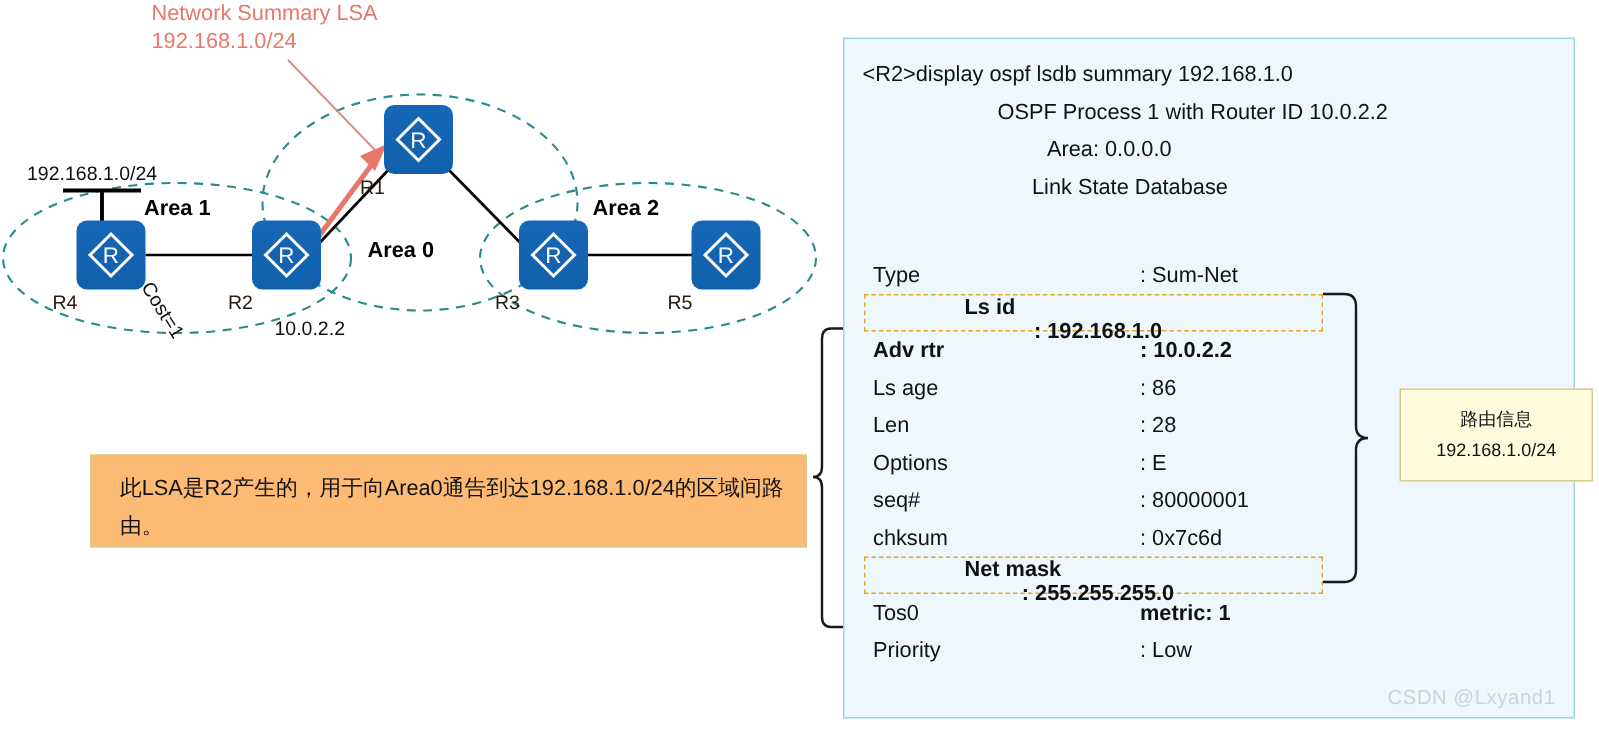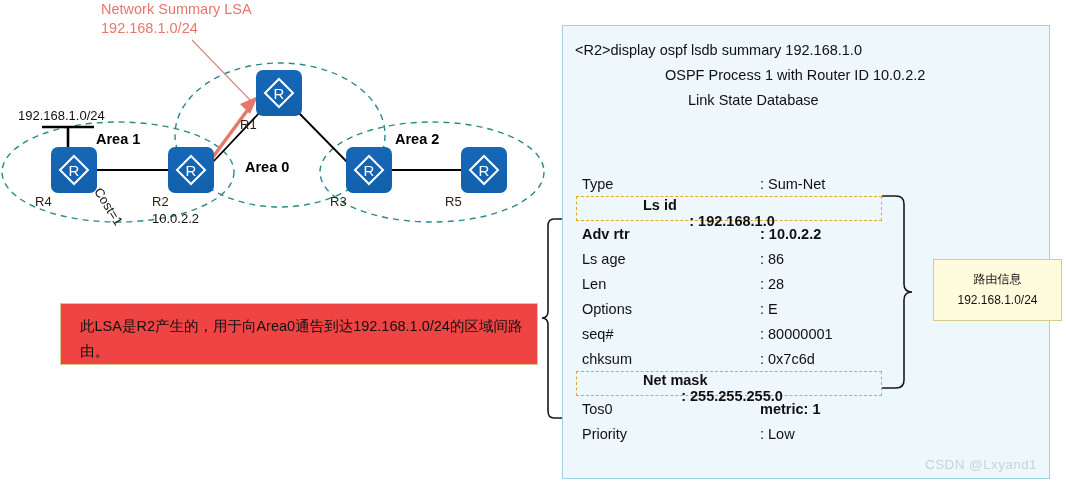--- a/index.html
+++ b/index.html
@@ -36,21 +36,21 @@
     position:relative;
   }
   .rtr .dia{
     position:absolute;left:7px;top:7px;width:32px;height:32px;
   }
   .rtr-name{
     position:absolute;left:-16px;top:47px;width:78px;text-align:left;
     font-size:13px;color:#2b1b10;
   }
   .rtr-ip{
-    position:absolute;left:-16px;top:64px;width:78px;text-align:left;
+    position:absolute;left:-16px;top:64px;width:78px;text-align:right;
     font-size:13px;color:#111;white-space:nowrap;
   }
   .cost-lbl{
     position:absolute;left:104px;top:185px;
     font-size:13px;color:#111;
     transform:rotate(58deg);transform-origin:left top;
   }
 
   
   .note{
@@ -193,33 +193,34 @@
           <polygon points="16,2 30,16 16,30 2,16" fill="none" stroke="#ffffff" stroke-width="2"></polygon>
           <text x="16" y="21.5" text-anchor="middle" font-size="15" font-family="Liberation Sans, sans-serif" fill="#ffffff">R</text>
         </svg>
       </div>
       <div class="rtr-name">R5</div>
     </div>
 
     <div class="cost-lbl">Cost=1</div>
   </div>
 
-  <div class="note" style="background: #ef4444; border-color: rgb(217, 201, 139); padding-left: 19px;">
+  <div class="note" style="background: #fdba74; border-color: rgb(217, 201, 139); padding-left: 19px;">
     <span>此LSA是R2产生的，用于向Area0通告到达192.168.1.0/24的区域间路由。</span>
   </div>
 
   <svg style="position:absolute;left:538px;top:215px;" width="36" height="208">
     <path d="M30 4 L16 4 Q10 4 10 11 L10 96 Q10 103 4 103 Q10 103 10 110 L10 196 Q10 203 16 203 L30 203" fill="none" stroke="#1a1a1a" stroke-width="1.6"></path>
   </svg>
 
   <div class="panel" style="background: rgb(238, 247, 251); border-color: rgb(159, 212, 227);">
 
     <div class="cli-head">
       <div class="cli-line cli-l1">&lt;R2&gt;display ospf lsdb summary 192.168.1.0</div>
       <div class="cli-line cli-l2">OSPF Process 1 with Router ID 10.0.2.2</div>
+      <div class="cli-line cli-l3">Area: 0.0.0.0</div>
       <div class="cli-line cli-l4">Link State Database</div>
     </div>
 
     <div class="lsdb">
         <div class="row">
           <div class="k">Type</div>
           <div class="v">: Sum-Net</div>
         </div>
         <div class="row b hl" style="border-color: rgb(224, 168, 38);">
           <div class="k">Ls id</div>

